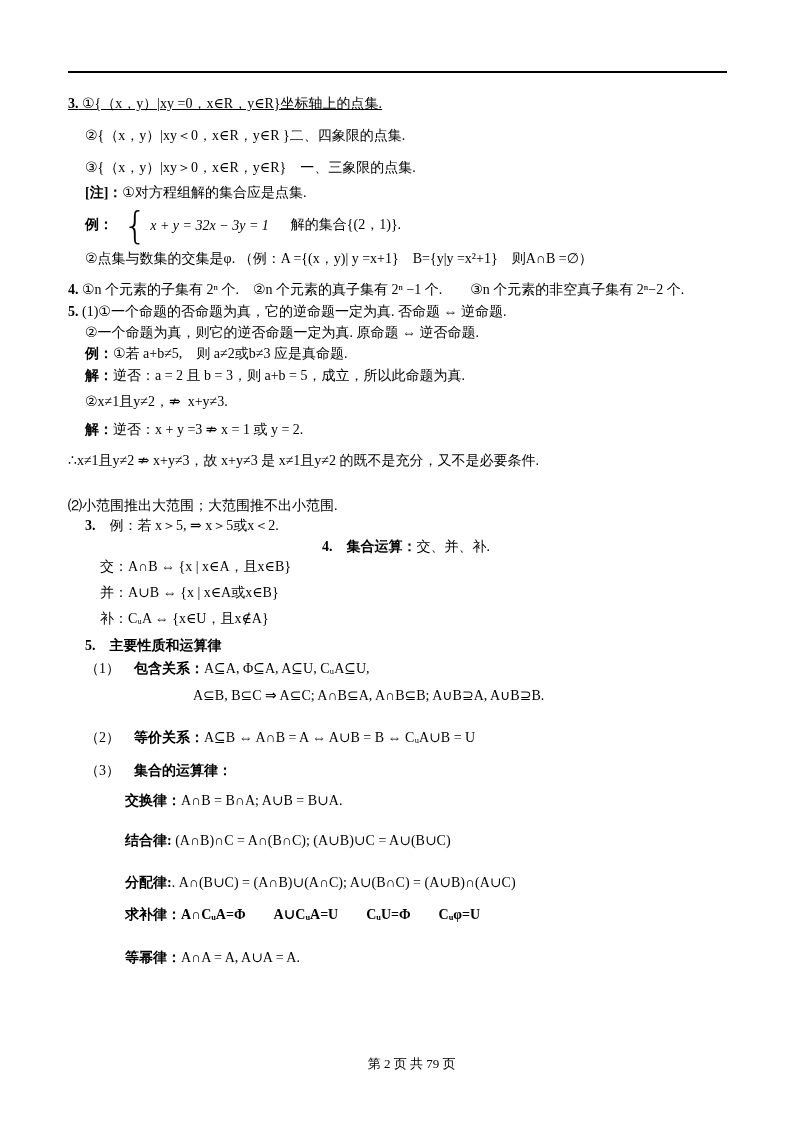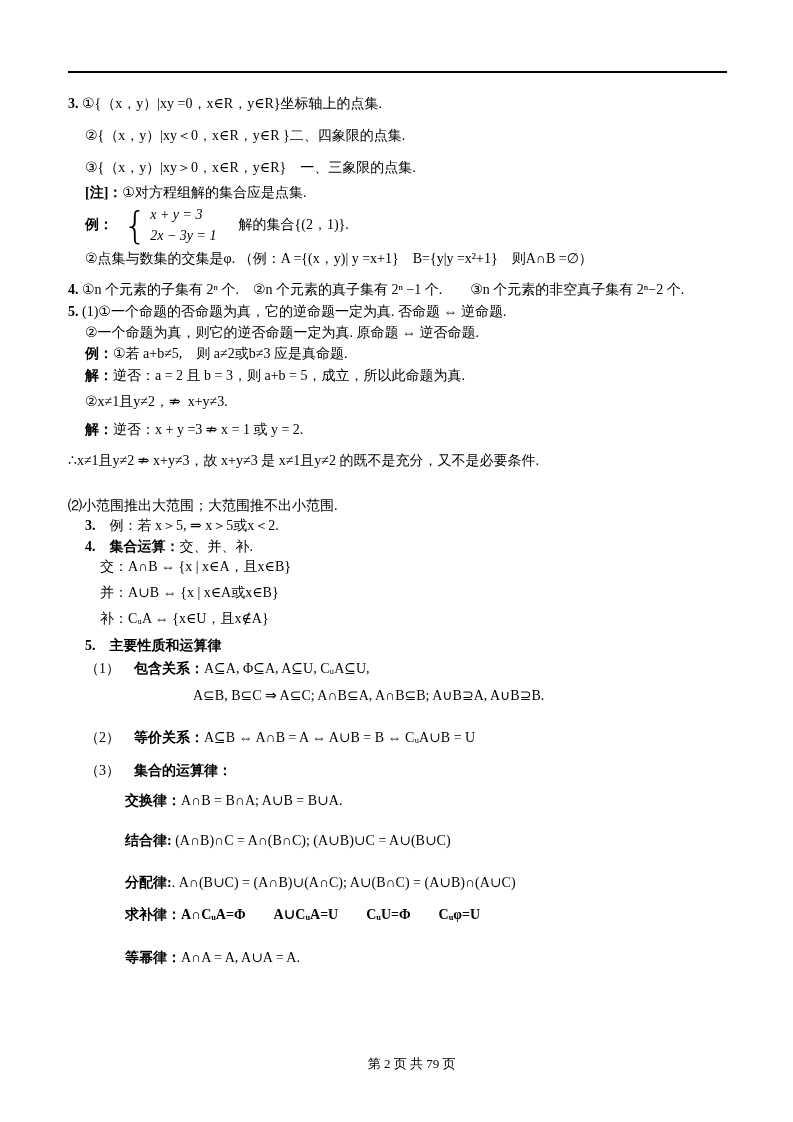--- a/index.html
+++ b/index.html
@@ -47,21 +47,20 @@
   }
   .brace {
     font-size: 38px;
     font-weight: 300;
     line-height: 44px;
     margin: 0 3px 0 10px;
     font-family: "DejaVu Sans", sans-serif;
   }
   .eqcol {
     display: inline-flex;
-    flex-direction: column;
   }
   .eq {
     font-size: 14px;
     line-height: 21px;
     font-style: italic;
   }
   .tail {
     margin-left: 22px;
   }
   .footer {
@@ -73,21 +72,21 @@
     font-size: 13px;
     color: #000000;
   }
 </style>
 </head>
 <body>
 
 <div class="page">
   <div class="top-rule"></div>
   <div class="content" id="doc-body">
-      <div class="line" style="margin-top: 0px; padding-left: 0px;"><span class="seg bold">3.</span><span class="seg"> ①{（x，y）|xy =0，x∈R，y∈R}坐标轴上的点集.</span></div>
+      <div class="line" style="margin-top: 0px; padding-left: 0px; text-decoration: underline;"><span class="seg bold">3.</span><span class="seg"> ①{（x，y）|xy =0，x∈R，y∈R}坐标轴上的点集.</span></div>
       <div class="line" style="margin-top: 12px; padding-left: 17px;"><span class="seg">②{（x，y）|xy＜0，x∈R，y∈R }二、四象限的点集.</span></div>
       <div class="line" style="margin-top: 12px; padding-left: 17px;"><span class="seg">③{（x，y）|xy＞0，x∈R，y∈R}　一、三象限的点集.</span></div>
       <div class="line" style="margin-top: 5px; padding-left: 17px;"><span class="seg bold">[注]：</span><span class="seg">①对方程组解的集合应是点集.</span></div>
       <div class="line system" style="margin-top: 0px; padding-left: 17px;">
         <span class="seg bold">例：</span>
         <span class="brace">{</span>
         <span class="eqcol">
           <span class="eq">x + y = 3</span>
           <span class="eq">2x − 3y = 1</span>
         </span>
@@ -97,21 +96,21 @@
       <div class="line" style="margin-top: 11px; padding-left: 0px;"><span class="seg bold">4.</span><span class="seg"> ①n 个元素的子集有 2ⁿ 个.　②n 个元素的真子集有 2ⁿ −1 个.　　③n 个元素的非空真子集有 2ⁿ−2 个.</span></div>
       <div class="line" style="margin-top: 2px; padding-left: 0px;"><span class="seg bold">5.</span><span class="seg"> (1)①一个命题的否命题为真，它的逆命题一定为真. 否命题 ⇔ 逆命题.</span></div>
       <div class="line" style="margin-top: 1px; padding-left: 17px;"><span class="seg">②一个命题为真，则它的逆否命题一定为真. 原命题 ⇔ 逆否命题.</span></div>
       <div class="line" style="margin-top: 1px; padding-left: 17px;"><span class="seg bold">例：</span><span class="seg">①若 a+b≠5,　则 a≠2或b≠3 应是真命题.</span></div>
       <div class="line" style="margin-top: 2px; padding-left: 17px;"><span class="seg bold">解：</span><span class="seg">逆否：a = 2 且 b = 3，则 a+b = 5，成立，所以此命题为真.</span></div>
       <div class="line" style="margin-top: 6px; padding-left: 17px;"><span class="seg">②x≠1且y≠2，⇏  x+y≠3.</span></div>
       <div class="line" style="margin-top: 8px; padding-left: 17px;"><span class="seg bold">解：</span><span class="seg">逆否：x + y =3 ⇏ x = 1 或 y = 2.</span></div>
       <div class="line" style="margin-top: 11px; padding-left: 0px;"><span class="seg">∴x≠1且y≠2 ⇏ x+y≠3，故 x+y≠3 是 x≠1且y≠2 的既不是充分，又不是必要条件.</span></div>
       <div class="line" style="margin-top: 25px; padding-left: 0px;"><span class="seg">⑵小范围推出大范围；大范围推不出小范围.</span></div>
       <div class="line" style="margin-top: 0px; padding-left: 17px;"><span class="seg bold">3.</span><span class="seg">　例：若 x＞5, ⇒ x＞5或x＜2.</span></div>
-      <div class="line" style="margin-top: 1px; padding-left: 17px;"><span class="seg bold">4.　集合运算：</span><span class="seg">交、并、补.</span></div>
+      <div class="line" style="margin-top: 1px; padding-left: 17px; text-align: center;"><span class="seg bold">4.　集合运算：</span><span class="seg">交、并、补.</span></div>
       <div class="line" style="padding-left: 32px;"><span class="seg">交：A∩B ⇔ {x | x∈A，且x∈B}</span></div>
       <div class="line" style="margin-top: 6px; padding-left: 32px;"><span class="seg">并：A∪B ⇔ {x | x∈A或x∈B}</span></div>
       <div class="line" style="margin-top: 6px; padding-left: 32px;"><span class="seg">补：CᵤA ⇔ {x∈U，且x∉A}</span></div>
       <div class="line" style="margin-top: 7px; padding-left: 17px;"><span class="seg bold">5.　主要性质和运算律</span></div>
       <div class="line" style="margin-top: 3px; padding-left: 17px;"><span class="seg">（1）　</span><span class="seg bold">包含关系：</span><span class="seg">A⊆A, Φ⊆A, A⊆U, CᵤA⊆U,</span></div>
       <div class="line" style="margin-top: 7px; padding-left: 125px; font-family: Liberation Serif, serif;"><span class="seg">A⊆B, B⊆C ⇒ A⊆C; A∩B⊆A, A∩B⊆B; A∪B⊇A, A∪B⊇B.</span></div>
       <div class="line" style="margin-top: 22px; padding-left: 17px;"><span class="seg">（2）　</span><span class="seg bold">等价关系：</span><span class="seg">A⊆B ⇔ A∩B = A ⇔ A∪B = B ⇔ CᵤA∪B = U</span></div>
       <div class="line" style="margin-top: 13px; padding-left: 17px;"><span class="seg">（3）　</span><span class="seg bold">集合的运算律：</span></div>
       <div class="line" style="margin-top: 10px; padding-left: 57px;"><span class="seg bold">交换律：</span><span class="seg">A∩B = B∩A; A∪B = B∪A.</span></div>
       <div class="line" style="margin-top: 20px; padding-left: 57px;"><span class="seg bold">结合律:</span><span class="seg"> (A∩B)∩C = A∩(B∩C); (A∪B)∪C = A∪(B∪C)</span></div>

